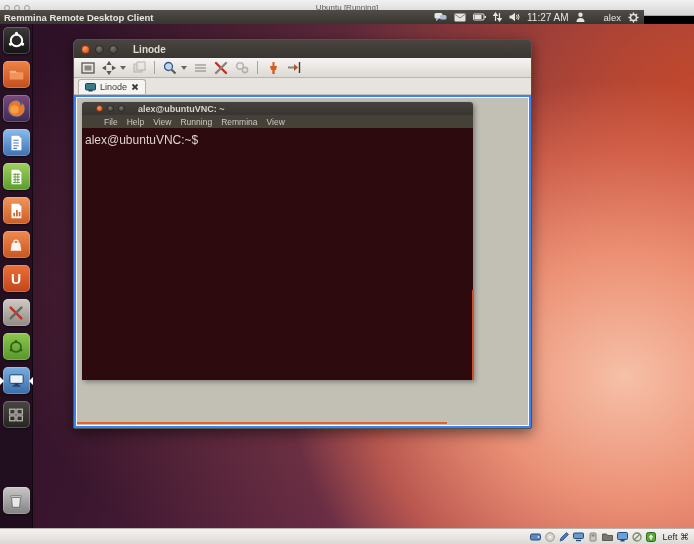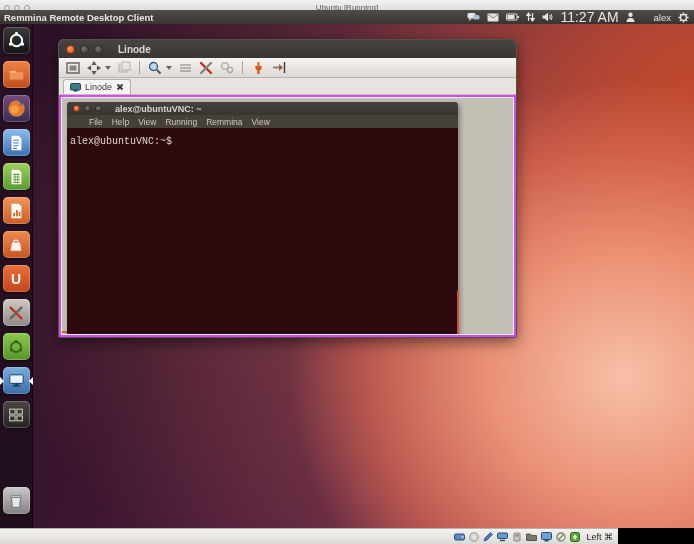--- a/index.html
+++ b/index.html
@@ -8,27 +8,27 @@
 
   
   .mac-bar { position:absolute; left:0; top:0; width:694px; height:16px;
     background:linear-gradient(#f2f2f2,#d4d4d4); border-bottom:1px solid #a8a8a8;
     display:flex; align-items:center; }
   .mac-dots { display:flex; gap:4px; margin-left:4px; }
   .mac-dot { width:6px; height:6px; border-radius:50%; border:1px solid #9a9a9a; background:#e4e4e4; }
   .mac-title { position:absolute; left:0; right:0; text-align:center; font-size:8px; color:#5a5a5a; line-height:10px; }
 
   
-  .panel { position:absolute; left:0; top:10px; width:694px; height:14px;
+  .panel { position:absolute; left:0; top:10px; width:644px; height:14px;
     background:linear-gradient(#504c46,#383530); color:#e8e6e2;
     display:flex; align-items:center; font-size:9.5px; }
   .panel-app { font-weight:bold; margin-left:4px; white-space:nowrap; }
   .tray { margin-left:auto; display:flex; align-items:center; gap:7px; margin-right:5px; }
   .tray svg { display:block; }
-  .tray-time { font-size:14px; }
+  .tray-time { font-size:10px; }
   .tray-user { font-size:9.5px;margin-left:12px; }
 
   
   .desktop { position:absolute; left:0; top:24px; width:694px; height:504px;
     background:
       radial-gradient(ellipse 430px 380px at 90% 70%, rgba(250,198,172,.95) 0%, rgba(243,152,121,.9) 32%, rgba(232,112,84,.55) 60%, rgba(232,112,84,0) 78%),
       radial-gradient(ellipse 560px 420px at 99% 12%, rgba(198,72,38,.85) 0%, rgba(198,72,38,0) 62%),
       radial-gradient(ellipse 760px 560px at 74% 46%, rgba(226,122,94,.45) 0%, rgba(226,122,94,0) 70%),
       linear-gradient(112deg, #2b1026 0%, #3a162e 30%, #5a2340 58%, #8a3b51 80%, #b2565f 100%);
   }
@@ -54,22 +54,22 @@
   .ic-softgreen { background:linear-gradient(#8cc84e,#58962a); }
   .ic-remmina { background:linear-gradient(#7aaede,#3a6ca8); }
   .ic-workspace { background:linear-gradient(#4a4742,#262422); }
   .ic-trash { background:linear-gradient(#c8c8c8,#828282); }
   .litem-trash { margin-top:auto; margin-bottom:14px; }
   .larrow { position:absolute; top:10px; width:0; height:0; border-top:4px solid transparent; border-bottom:4px solid transparent; }
   .larrow.left { left:-3px; border-left:4px solid #fff; }
   .larrow.right { right:-3px; border-right:4px solid #fff; }
 
   
-  .rwin { position:absolute; left:58px; top:39px; width:459px; height:299px;
-    background:#d946ef; border:1px solid #55514c; border-radius:5px 5px 2px 2px;
+  .rwin { position:absolute; left:73px; top:39px; width:459px; height:390px;
+    background:#3b82f6; border:1px solid #55514c; border-radius:5px 5px 2px 2px;
     box-shadow:0 4px 14px rgba(0,0,0,.5); display:flex; flex-direction:column; }
   .rtitle { height:18px; background:linear-gradient(#49443f,#393531); border-radius:4px 4px 0 0;
     display:flex; align-items:center; gap:5px; padding-left:7px; }
   .wbtn { width:9px; height:9px; border-radius:50%; }
   .wbtn.close { background:radial-gradient(circle at 35% 30%, #ff9a60, #e4602e 70%); border:1px solid #8a3414; }
   .wbtn.gray { background:radial-gradient(circle at 35% 30%, #7a756e, #4e4a45 70%); border:1px solid #2c2a27; }
   .rtitle-text { color:#dfdbd4; font-weight:bold; font-size:10px; margin-left:10px; }
 
   .rtoolbar { height:20px; background:linear-gradient(#f6f4f2,#ddd9d4); border-bottom:1px solid #b9b4ae;
     display:flex; align-items:center; gap:5px; padding-left:6px; }
@@ -84,31 +84,31 @@
     display:flex; align-items:center; gap:4px; padding:0 6px; font-size:9px; color:#3c3a36; }
   .rtab svg { display:block; }
 
   .rviewport { flex:1; margin:2px; border:1px solid #fcfbfa; background:#c2bfb5; position:relative; overflow:hidden; }
   .vnc-bottom-line { position:absolute; left:0; bottom:1px; height:2px; width:82%; background:#e2622c; }
 
   
   .term { position:absolute; left:5px; top:4px; width:391px; height:278px;
     border-radius:3px 3px 0 0; box-shadow:2px 2px 5px rgba(0,0,0,.35); display:flex; flex-direction:column; }
   .term-title { height:13px; background:linear-gradient(#46423d,#383430); border-radius:3px 3px 0 0;
-    display:flex; align-items:center; gap:4px; padding-left:6px; }
+    display:flex; align-items:center; gap:4px; padding-left:14px; }
   .term-title .wbtn { width:7px; height:7px; }
   .term-title-text { color:#d9d5ce; font-weight:bold; font-size:9px; margin-left:9px; white-space:nowrap; }
   .term-menu { height:13px; background:#454038; display:flex; align-items:center; gap:9px; padding-left:22px; }
   .term-menu span { font-size:8.5px; color:#cdc8c0; }
   .term-body { flex:1; background:#2d0a0e; position:relative; padding:2px 3px; }
-  .term-prompt { font-family:Liberation Mono, monospace; font-size:10px; color:#ddd6cc; white-space:pre; }
+  .term-prompt { font-family:Liberation Sans, sans-serif; font-size:12px; color:#ddd6cc; white-space:pre; }
   .term-right-accent { position:absolute; right:-1px; top:162px; bottom:0; width:2px; background:#d4502a; }
 
   
-  .vbar { position:absolute; left:0; top:528px; width:618px; height:16px;
+  .vbar { position:absolute; left:0; top:528px; width:694px; height:16px;
     background:linear-gradient(#f5f3f1,#dcd9d5); border-top:1px solid #b6b2ac;
     display:flex; align-items:center; justify-content:flex-end; gap:4px; padding-right:5px; }
   .vbar svg { display:block; }
   .vbar-label { font-size:9px; color:#2a2a2a; margin-left:2px; }
 </style>
 </head>
 <body>
 
 <div class="mac-bar">
   <div class="mac-dots">

